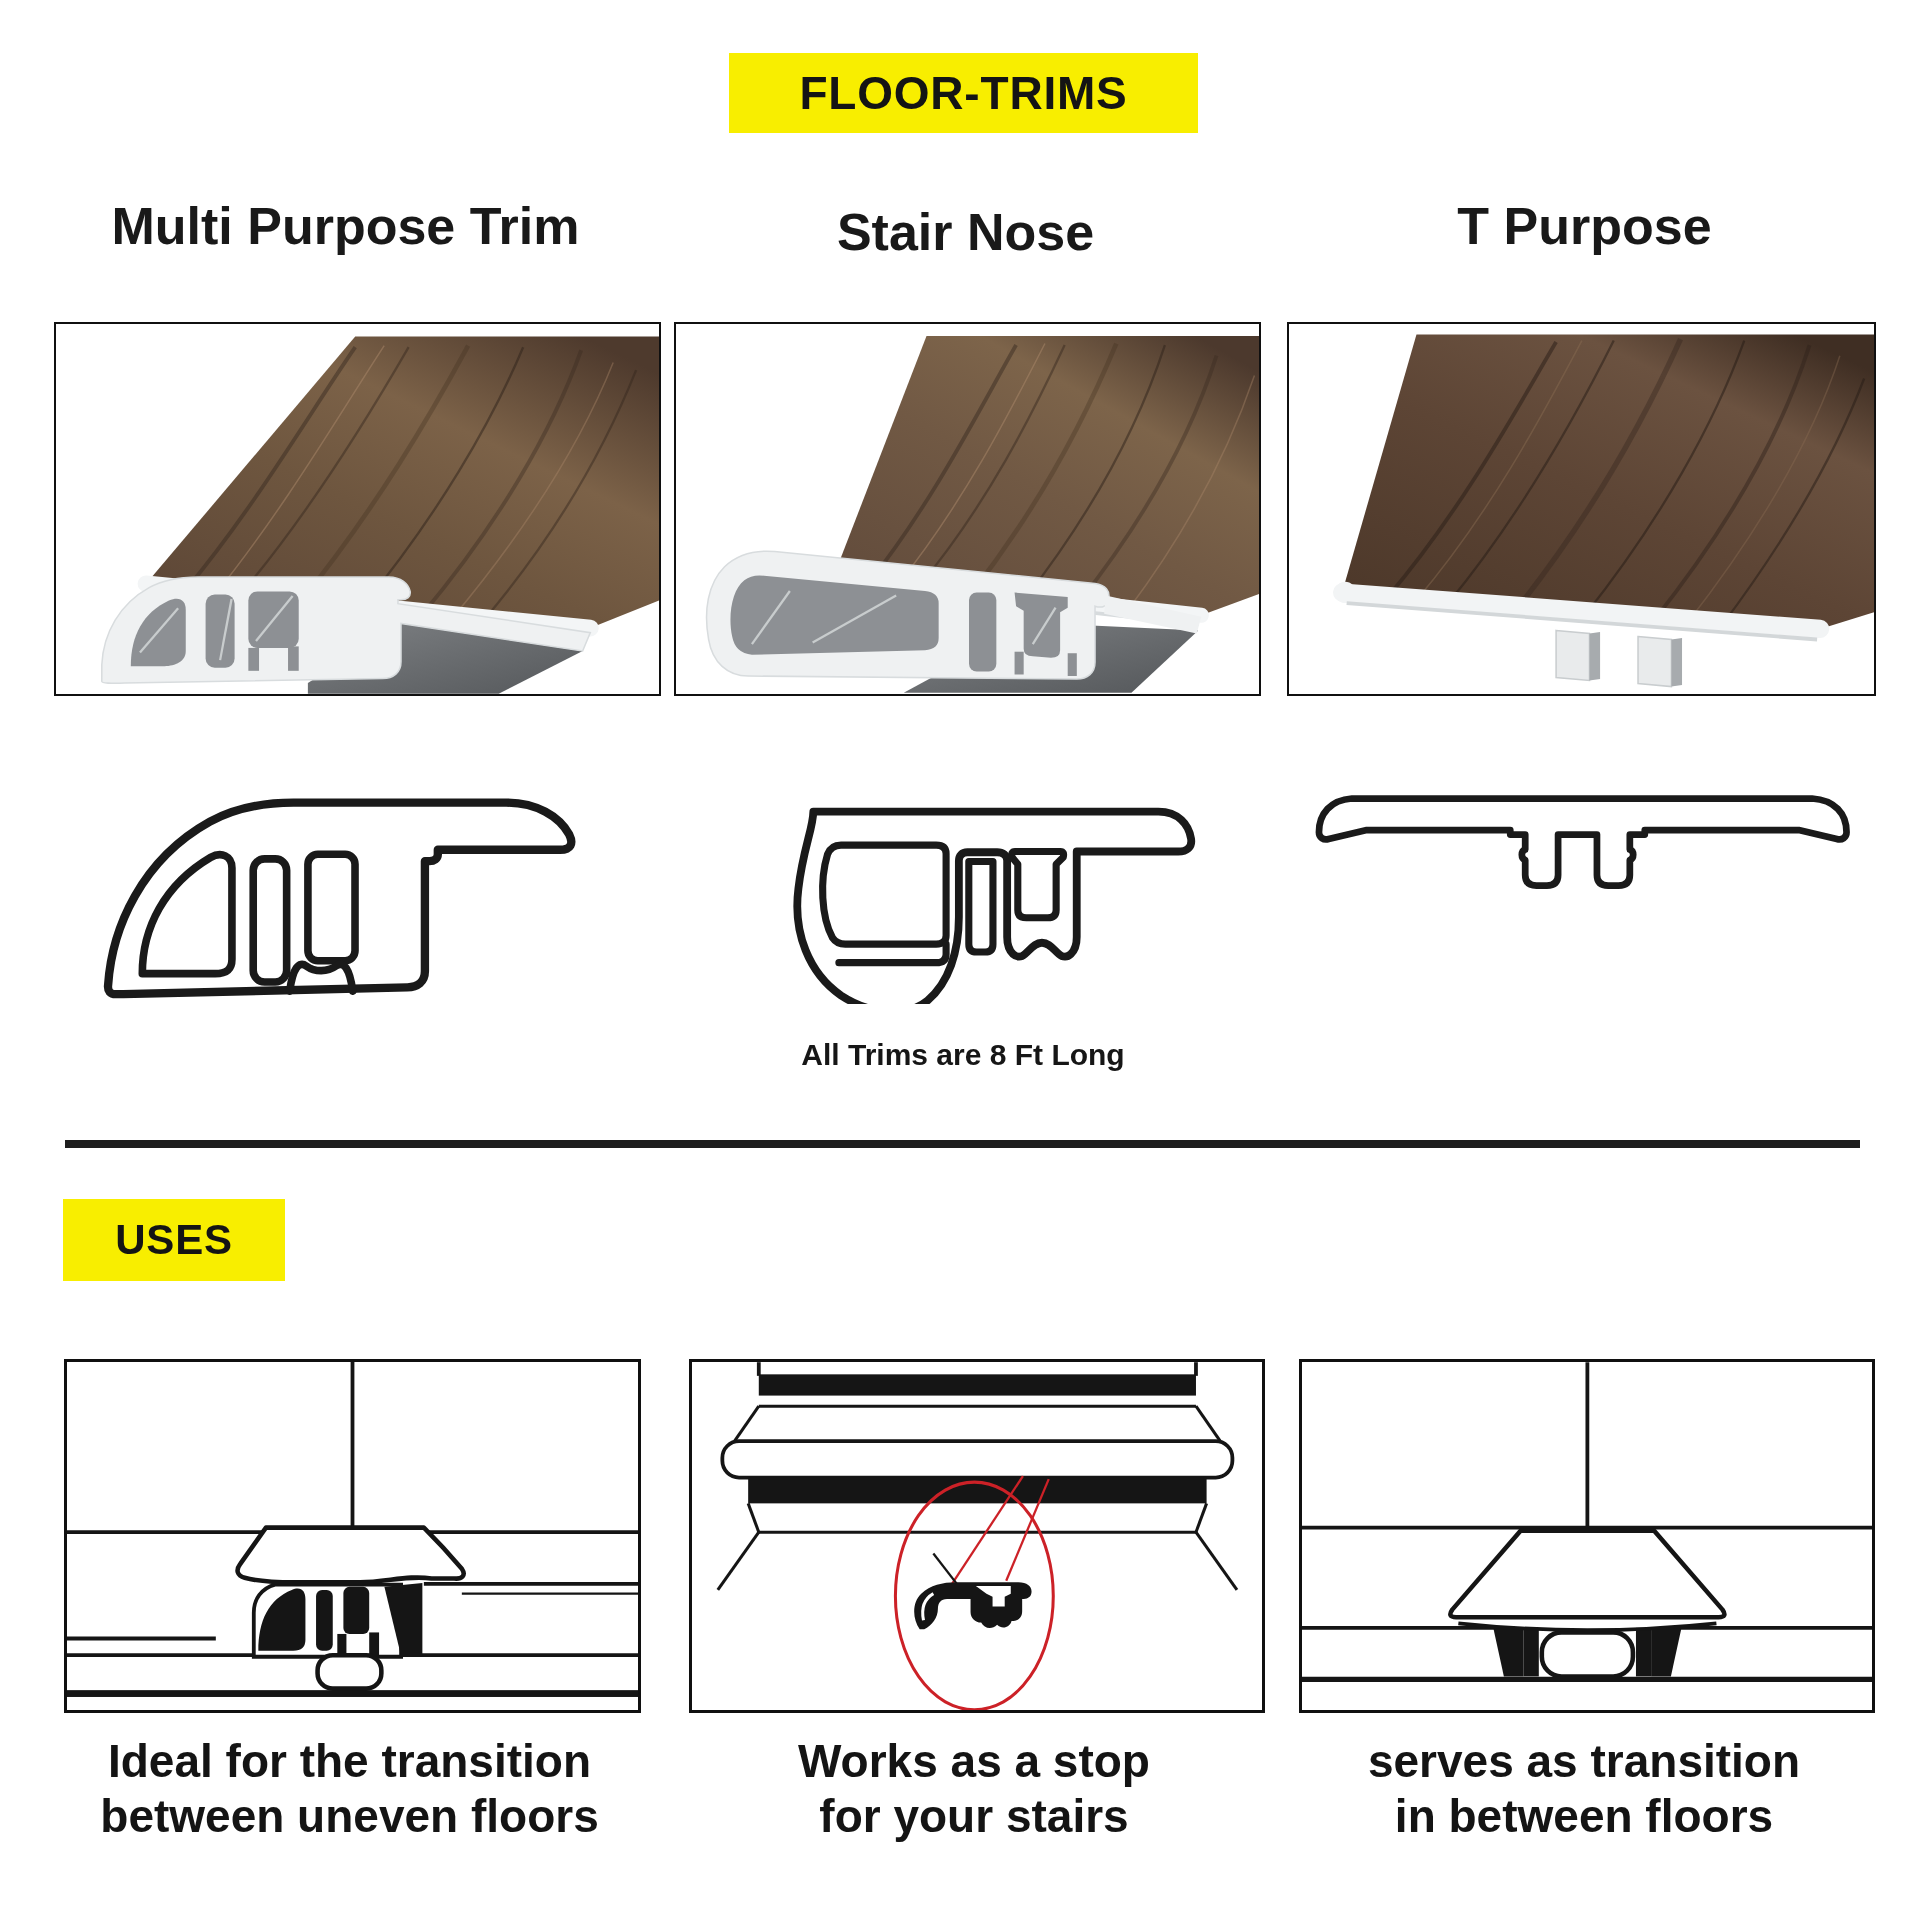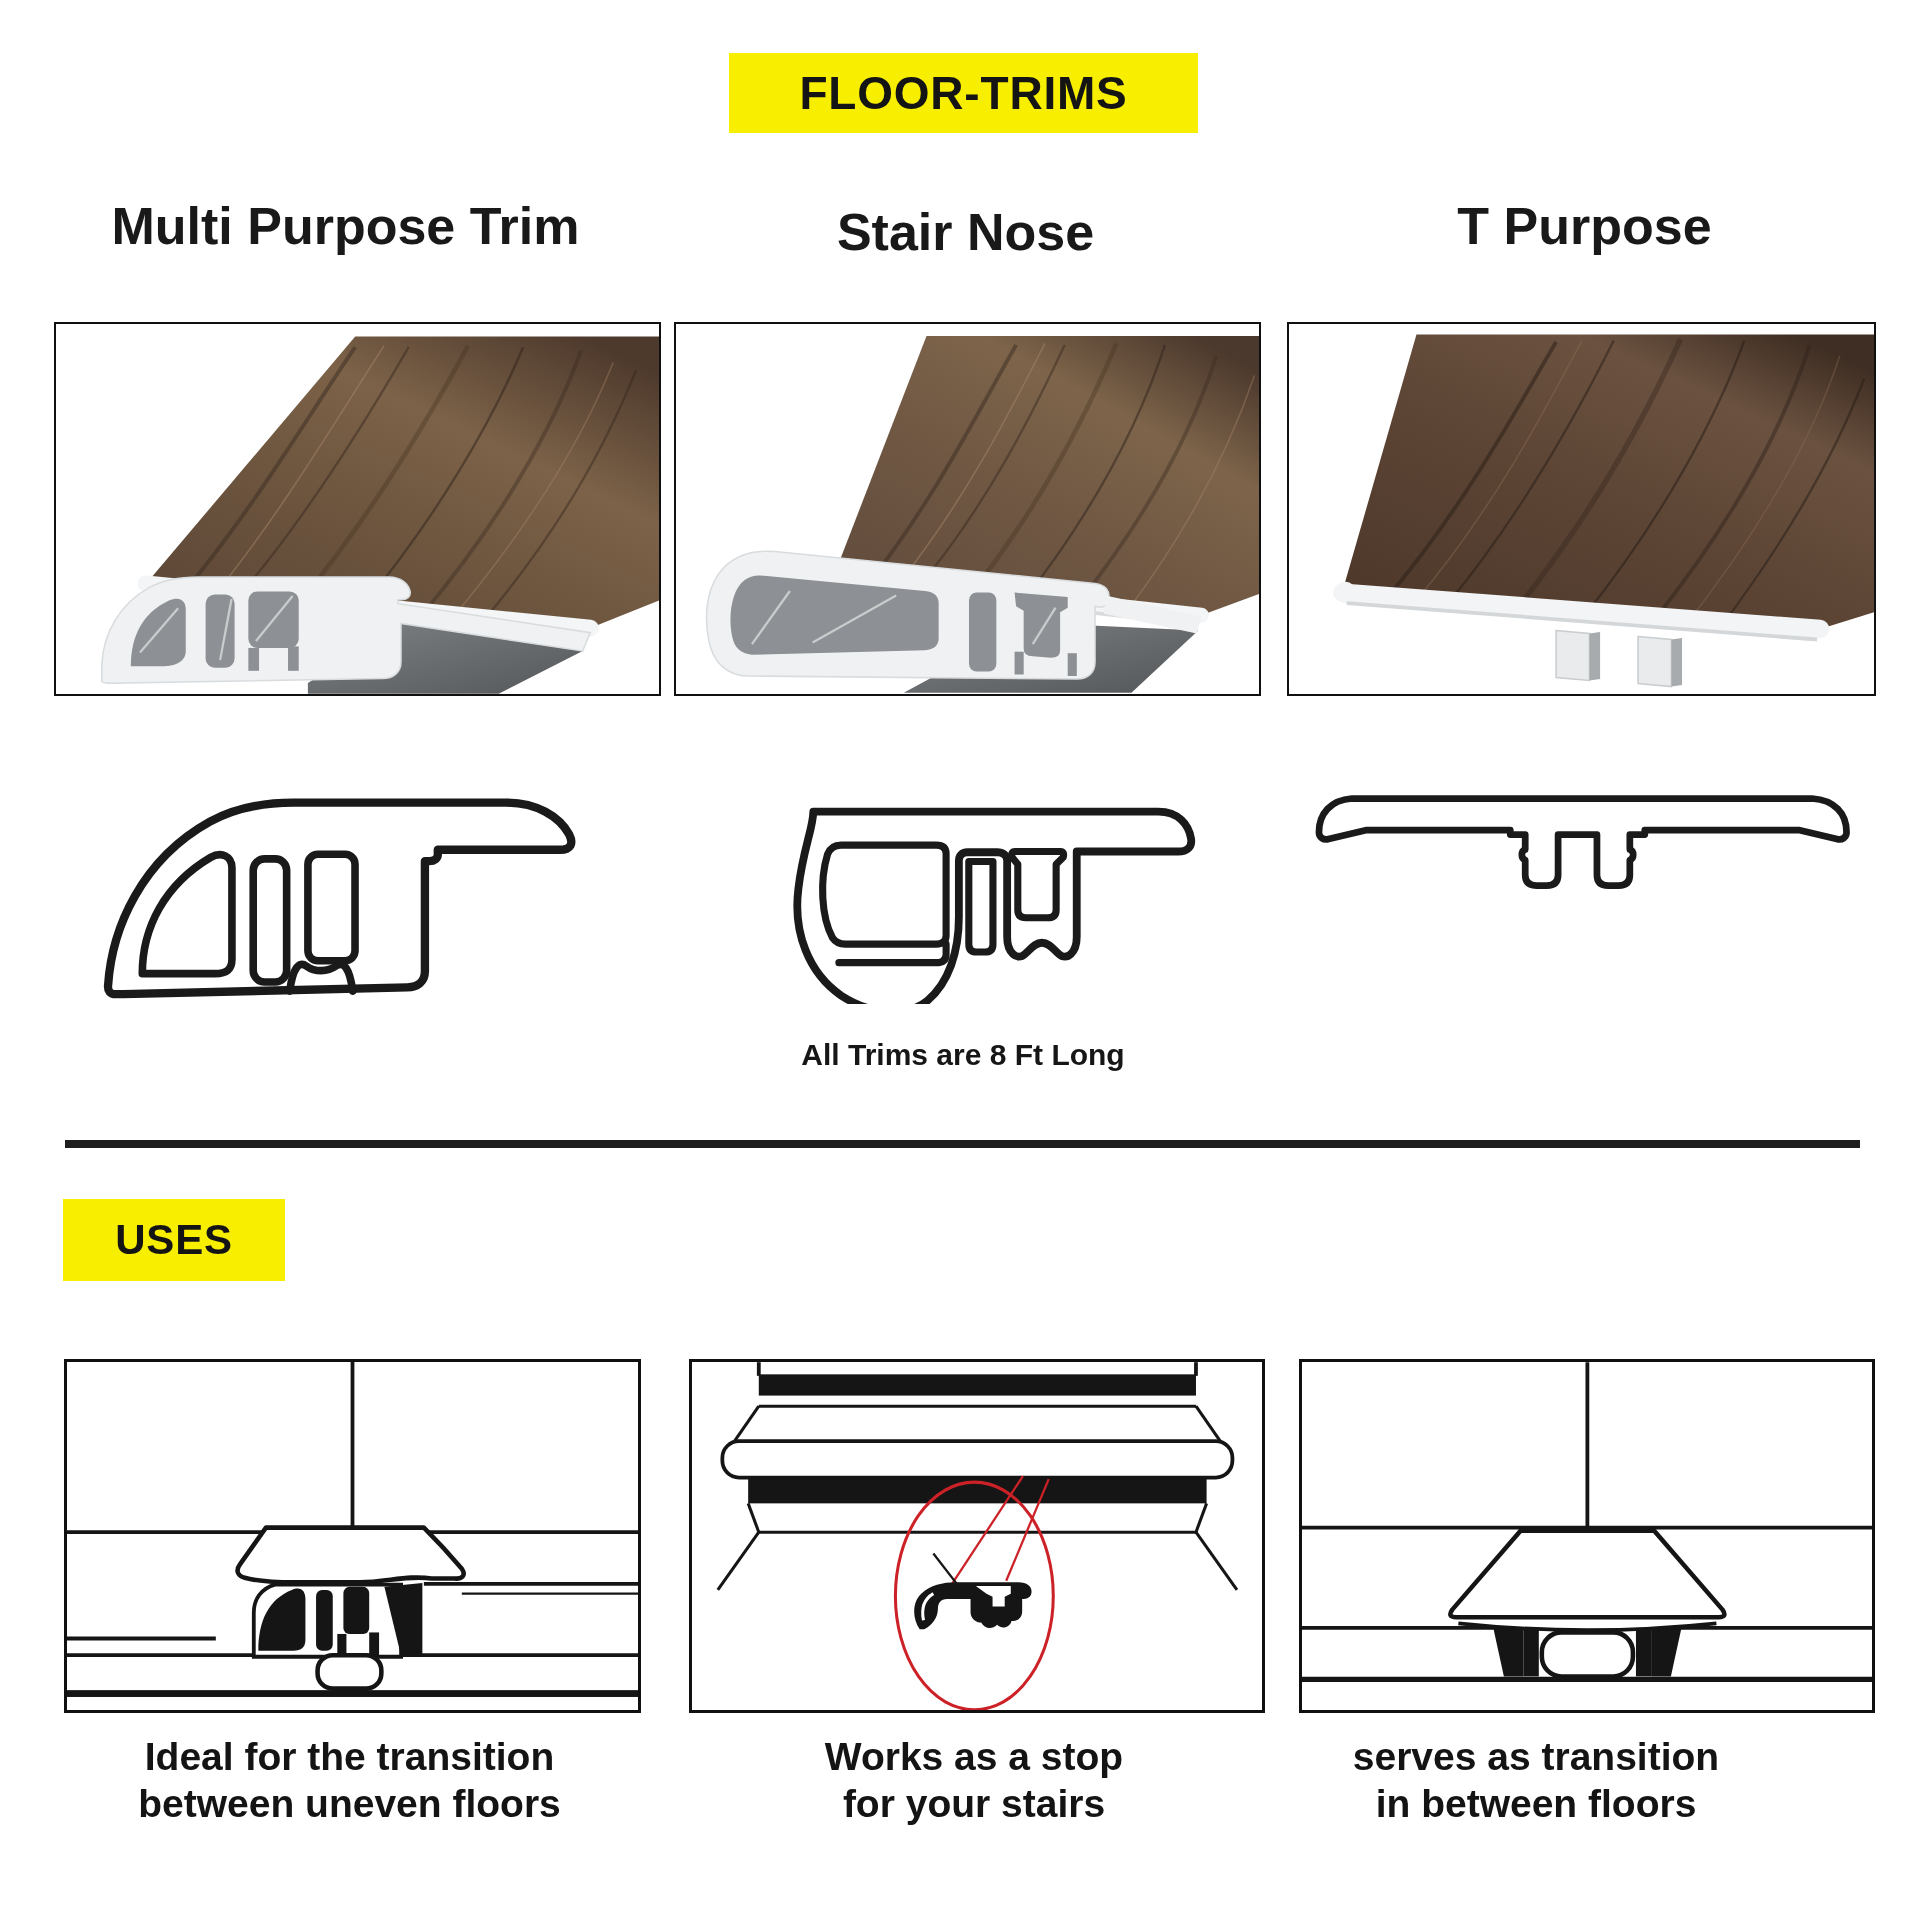--- a/index.html
+++ b/index.html
@@ -38,27 +38,27 @@
   }
   .divider{position:absolute;left:65px;top:1140px;width:1795px;height:8.3px;background:#1e1e1e;}
   .use-box{
     position:absolute;top:1359px;height:348px;border:3px solid #101010;background:#ffffff;overflow:hidden;
   }
   .use-box.u1{left:64px;width:571px;}
   .use-box.u2{left:689px;width:570px;}
   .use-box.u3{left:1299px;width:570px;}
   .use-box svg{display:block;width:100%;height:100%;}
   .use-caption{
-    position:absolute;top:1734px;text-align:center;font-size:39px;font-weight:600;
+    position:absolute;top:1734px;text-align:center;font-size:46px;font-weight:600;
     line-height:1.2;color:#141414;
   }
   .use-caption span{display:block;}
   .use-caption.k1{left:64px;width:571px;}
   .use-caption.k2{left:689px;width:570px;}
-  .use-caption.k3{left:1251px;width:570px;}
+  .use-caption.k3{left:1299px;width:570px;}
 </style>
 </head>
 <body>
 
 <div class="canvas">
 
   <div class="badge title-badge">FLOOR-TRIMS</div>
 
   <div class="col-header c1">Multi Purpose Trim</div>
   <div class="col-header c2">Stair Nose</div>

